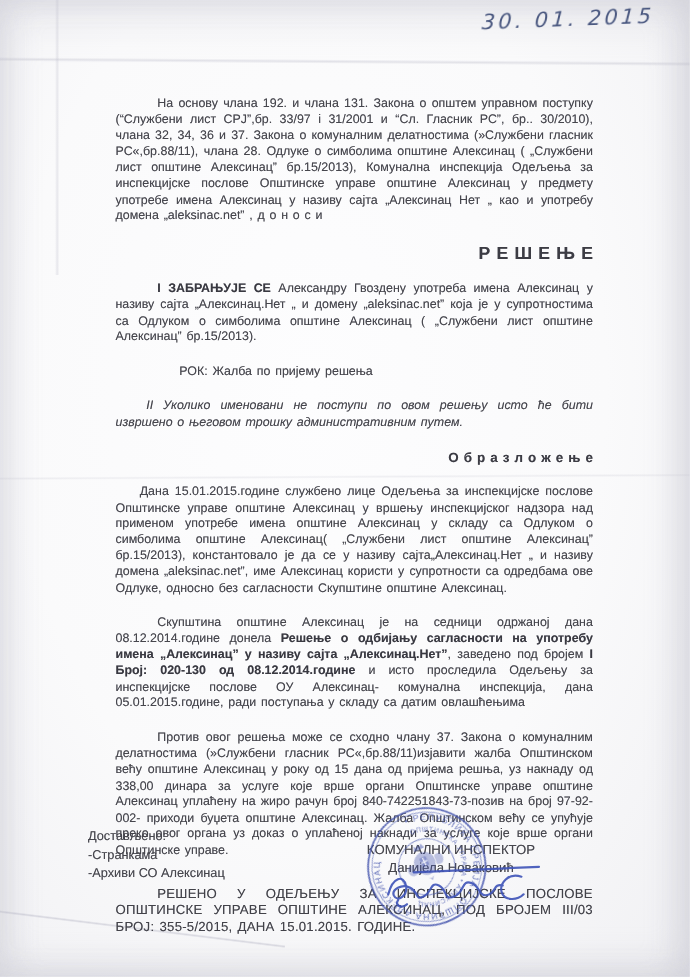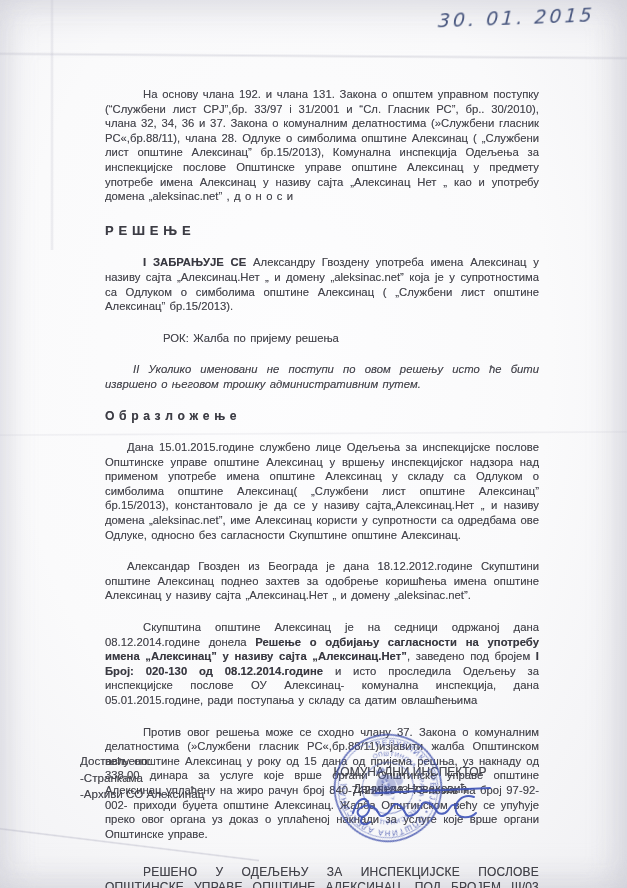--- a/index.html
+++ b/index.html
@@ -45,26 +45,26 @@
     text-align:justify;word-spacing:1.2px;
     text-shadow:0 0 .6px rgba(72,72,84,.5);
     filter:blur(.12px);
   }
   .doc p{margin:17px;}
   .ind38{text-indent:38px;}
   .ind28{text-indent:28px;font-style:italic;}
   .ind22{text-indent:22px;}
   .ind58{text-indent:58px;}
   .title{
-    text-align:left;font-weight:bold;font-size:13px;
+    text-align:right;font-weight:bold;font-size:16px;
     margin-top:20px !important;color:#3c3c44;
   }
   .disp{margin-top:16px !important;}
   .heading{
-    text-align:left;font-weight:bold;font-size:12.2px;
+    text-align:right;font-weight:bold;font-size:12.2px;
     margin-top:10px !important;margin-bottom:6px !important;color:#3c3c44;
   }
   b{color:#393941;}
   .closing{
     margin-top:24px !important;
     font-size:12px;line-height:15px;letter-spacing:.2px;color:#424249;
   }
 
   .footer-left{position:absolute;left:80px;top:753px;font-size:11.6px;line-height:16.5px;
     color:#46464d;text-shadow:0 0 .6px rgba(72,72,84,.5);}
@@ -99,21 +99,20 @@
 
     <p class="title">Р Е Ш Е Њ Е</p>
 
     <p class="ind38 disp"><b>I ЗАБРАЊУЈЕ СЕ</b><span>  Александру Гвоздену употреба  имена  Алексинац у називу сајта „Алексинац.Нет „  и  домену  „aleksinac.net”  која је у супротностима са Одлуком  о симболима општине Алексинац ( „Службени лист општине Алексинац” бр.15/2013).</span></p>
     <p class="ind58">РОК: Жалба по   пријему   решења</p>
     <p class="ind28">II Уколико  именовани не поступи по овом  решењу исто ће бити извршено  о  његовом трошку  административним путем.</p>
 
     <p class="heading">О б р а з л о ж е њ е</p>
 
     <p class="ind22">Дана 15.01.2015.године службено лице Одељења за инспекцијске послове Општинске управе општине Алексинац  у вршењу инспекцијског надзора над применом употребе имена општине Алексинац у складу са Одлуком о симболима општине Алексинац( „Службени лист општине Алексинац” бр.15/2013), константовало  је да се у називу сајта„Алексинац.Нет „ и називу  домена „aleksinac.net”,  име  Алексинац користи у супротности са одредбама  ове Одлуке, односно без сагласности Скупштине општине Алексинац.</p>
-    <p class="ind22">Александар Гвозден из Београда је дана 18.12.2012.године  Скупштини општине Алексинац поднео захтев за одобрење коришћења имена општине Алексинац у називу сајта „Алексинац.Нет „  и  домену  „aleksinac.net”.</p>
     <p class="ind38"><span>Скупштина општине Алексинац је на седници одржаној дана 08.12.2014.године донела </span><b>Решење о одбијању сагласности на употребу имена „Алексинац” у називу сајта „Алексинац.Нет”</b><span>, заведено под бројем </span><b>I Број: 020-130 од 08.12.2014.године</b><span> и исто проследила Одељењу за инспекцијске послове ОУ Алексинац- комунална инспекција, дана 05.01.2015.године, ради поступања у складу са датим овлашћењима</span></p>
     <p class="ind38">Против овог решења може  се сходно члану 37. Закона о комуналним делатностима (»Службени гласник РС«,бр.88/11)изјавити жалба Општинском већу општине Алексинац у року од 15 дана од пријема решња, уз накнаду од 338,00 динара за услуге које врше органи Општинске управе општине Алексинац уплаћену на жиро рачун број 840-742251843-73-позив на број 97-92-002- приходи буџета општине Алексинац. Жалба  Општинском већу се упућује преко овог органа уз доказ о уплаћеној накнади за услуге које врше органи Општинске управе.</p>
 
     <p class="ind38 closing">РЕШЕНО У ОДЕЉЕЊУ ЗА ИНСПЕКЦИЈСКЕ ПОСЛОВЕ ОПШТИНСКЕ УПРАВЕ ОПШТИНЕ АЛЕКСИНАЦ, ПОД БРОЈЕМ   III/03 БРОЈ: 355-5/2015, ДАНА 15.01.2015. ГОДИНЕ.</p>
   </div>
 
   <div class="footer-left">
     <div>Достављено:</div>
     <div>-Странкама</div>
     <div>-Архиви СО Алексинац</div>

